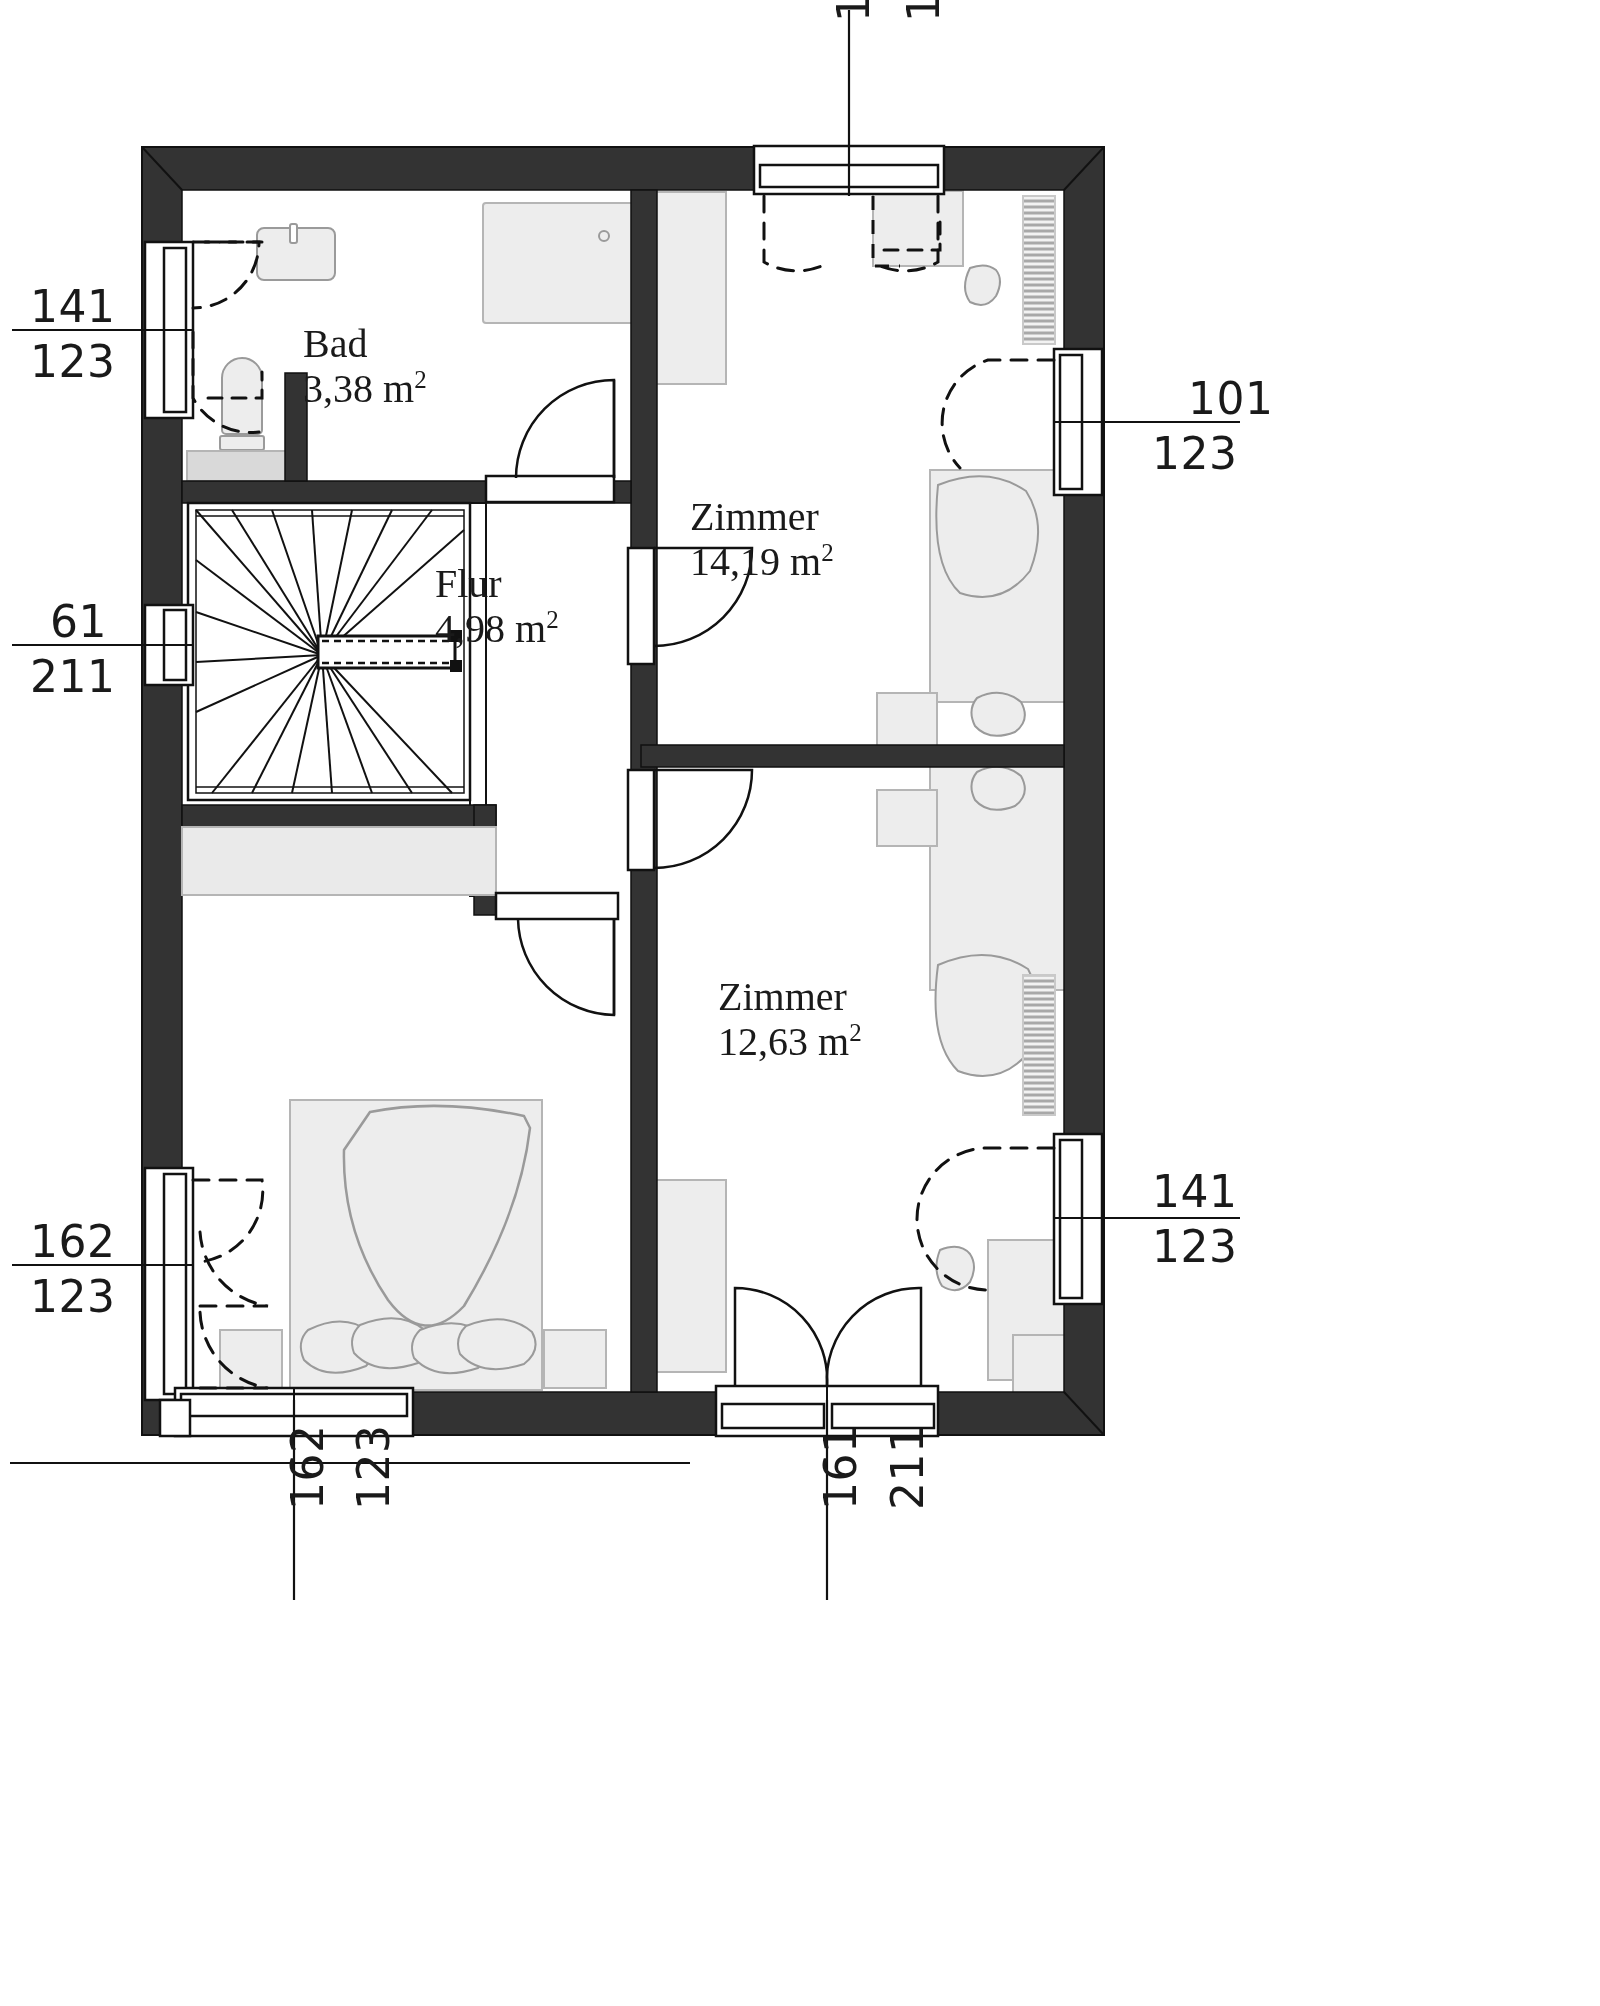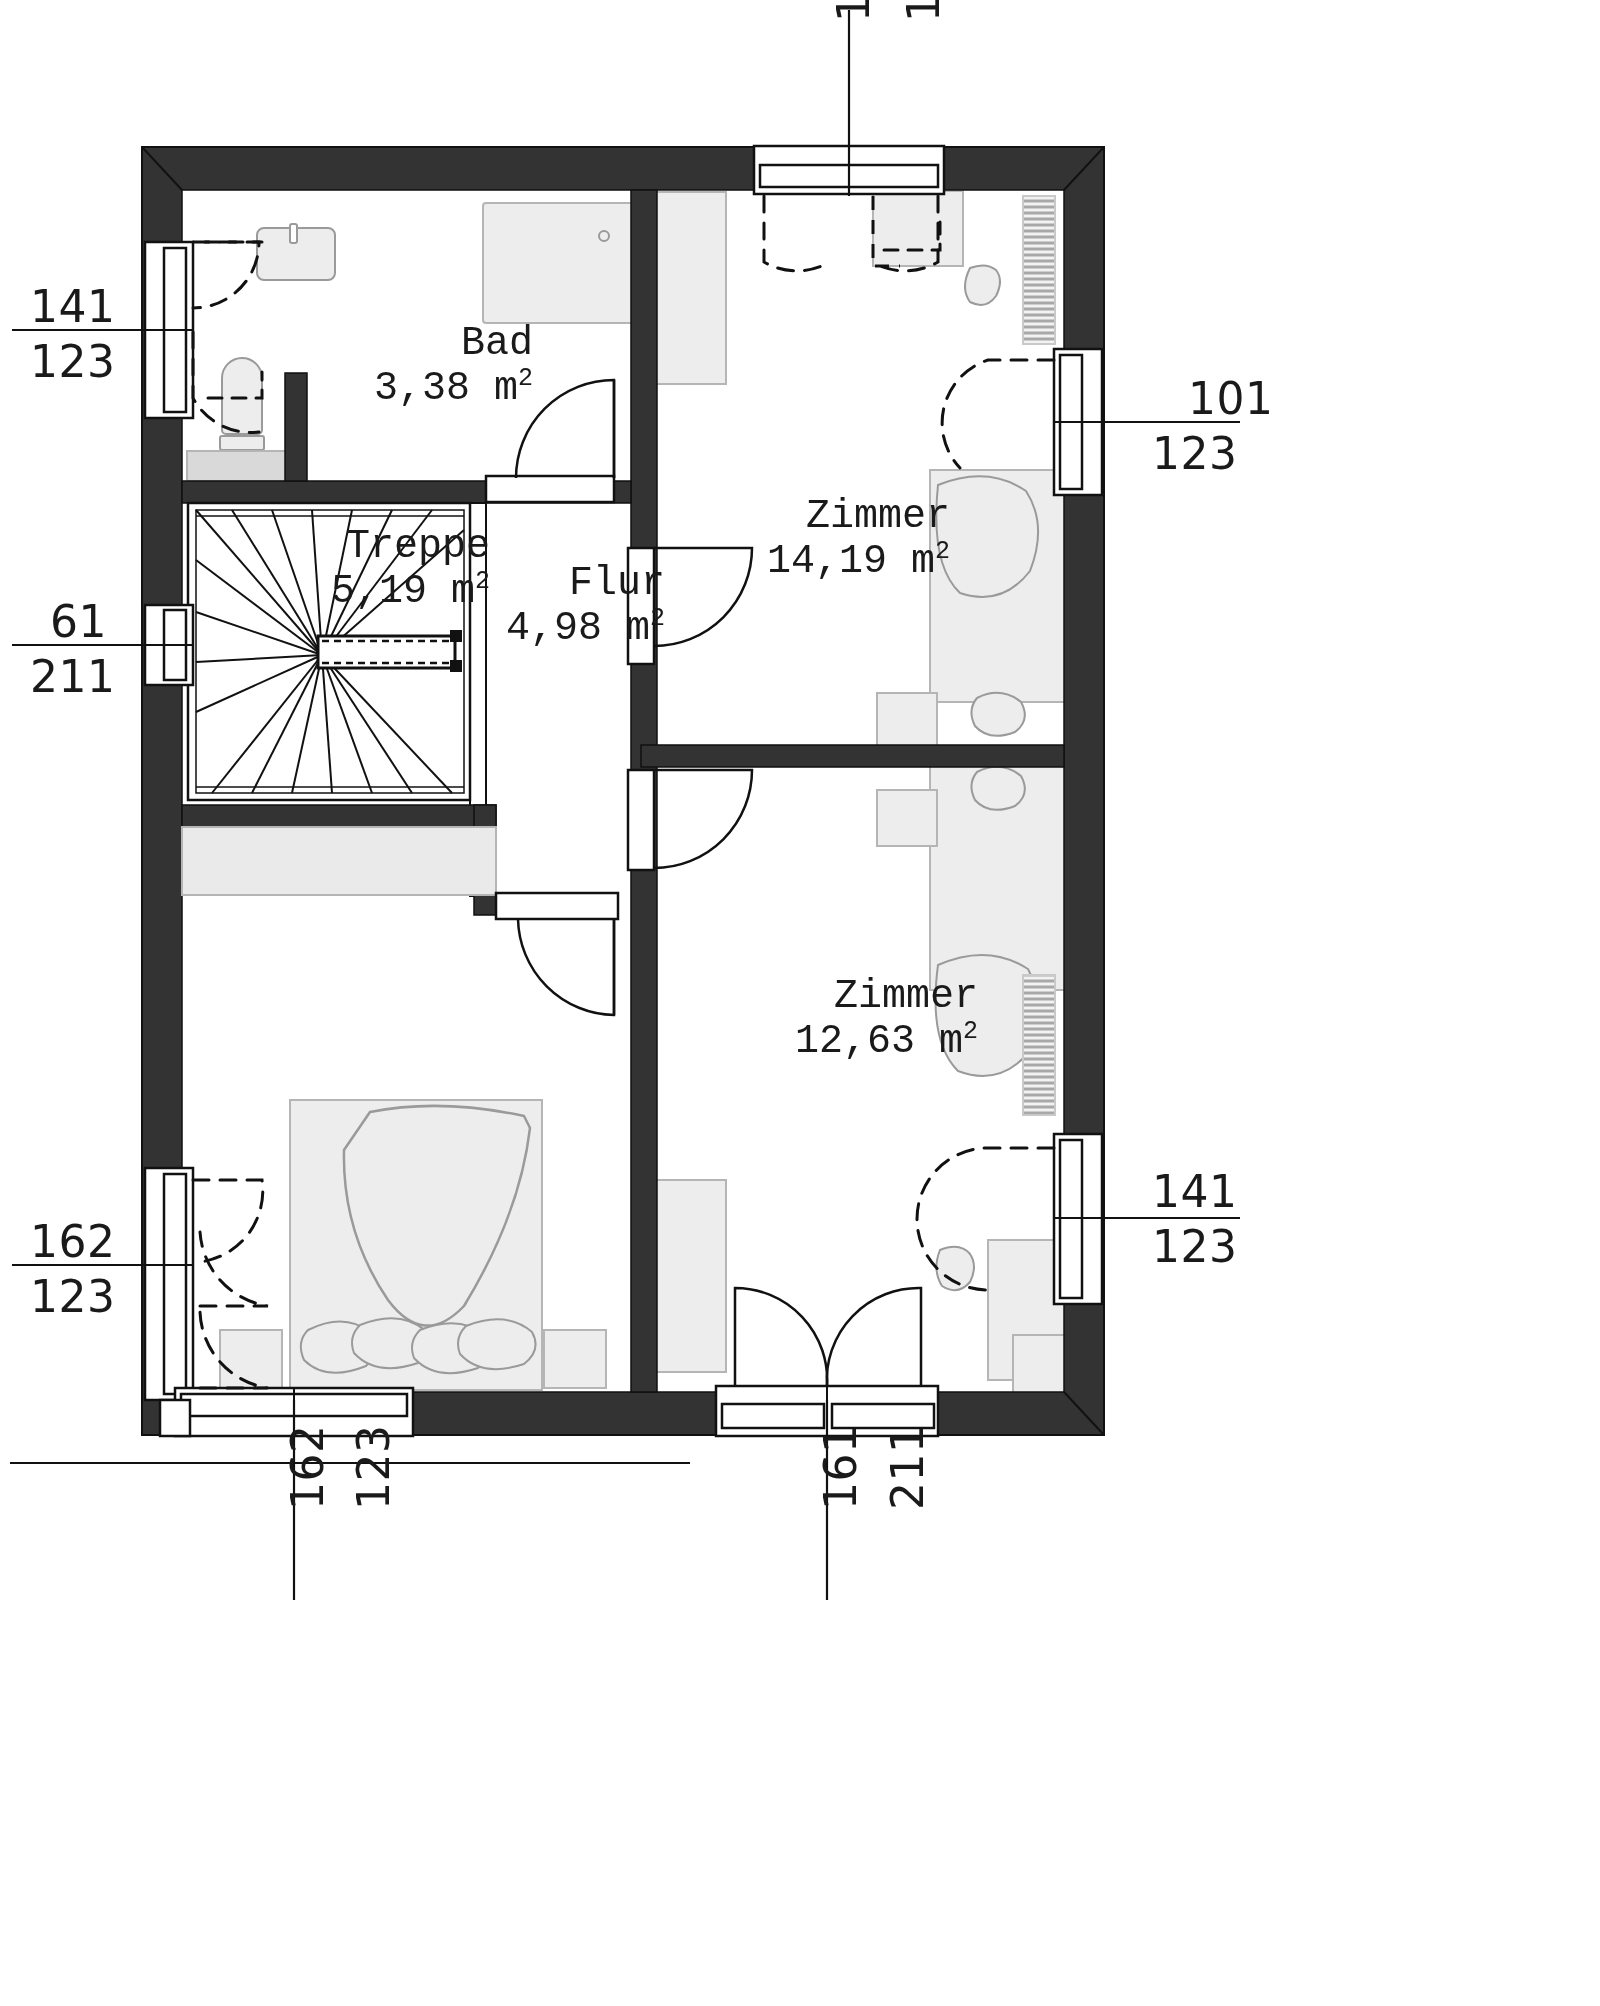--- a/index.html
+++ b/index.html
@@ -18,24 +18,24 @@
     color:#1a1a1a;
     letter-spacing:0.5px;
     white-space:nowrap;
     font-family:"DejaVu Sans","Liberation Sans",sans-serif;
   }
   .dimlabel.vert{
     transform-origin:0 0;
   }
   .roomlabel{
     position:absolute;
-    text-align:right;
+    text-align:left;
     color:#1a1a1a;
     white-space:nowrap;
-    font-family:Liberation Mono, monospace;
+    font-family:Liberation Serif, serif;
   }
   .roomlabel .rl-name{display:block;font-size:40px;line-height:1.12;}
   .roomlabel .rl-area{display:block;font-size:40px;line-height:1.12;}
   .roomlabel .rl-area sup{font-size:25px;vertical-align:super;line-height:0;}
 </style>
 </head>
 <body>
 
 <div id="page">
 
@@ -279,24 +279,20 @@
       <line x1="10" y1="1463" x2="690" y2="1463"></line>
     </g>
 
   </svg>
 
   <div class="roomlabel" style="left:418px;top:322px;width:230px;margin-left:-115px;">
     <span class="rl-name">Bad</span>
     <span class="rl-area"><span>3,38</span> m<sup>2</sup></span>
   </div>
 
-  <div class="roomlabel" style="left:375px;top:525px;width:230px;margin-left:-115px;">
-    <span class="rl-name">Treppe</span>
-    <span class="rl-area"><span>5,19</span> m<sup>2</sup></span>
-  </div>
 
   <div class="roomlabel" style="left:550px;top:562px;width:230px;margin-left:-115px;">
     <span class="rl-name">Flur</span>
     <span class="rl-area"><span>4,98</span> m<sup>2</sup></span>
   </div>
 
   <div class="roomlabel" style="left:820px;top:495px;width:260px;margin-left:-130px;">
     <span class="rl-name">Zimmer</span>
     <span class="rl-area"><span>14,19</span> m<sup>2</sup></span>
   </div>

